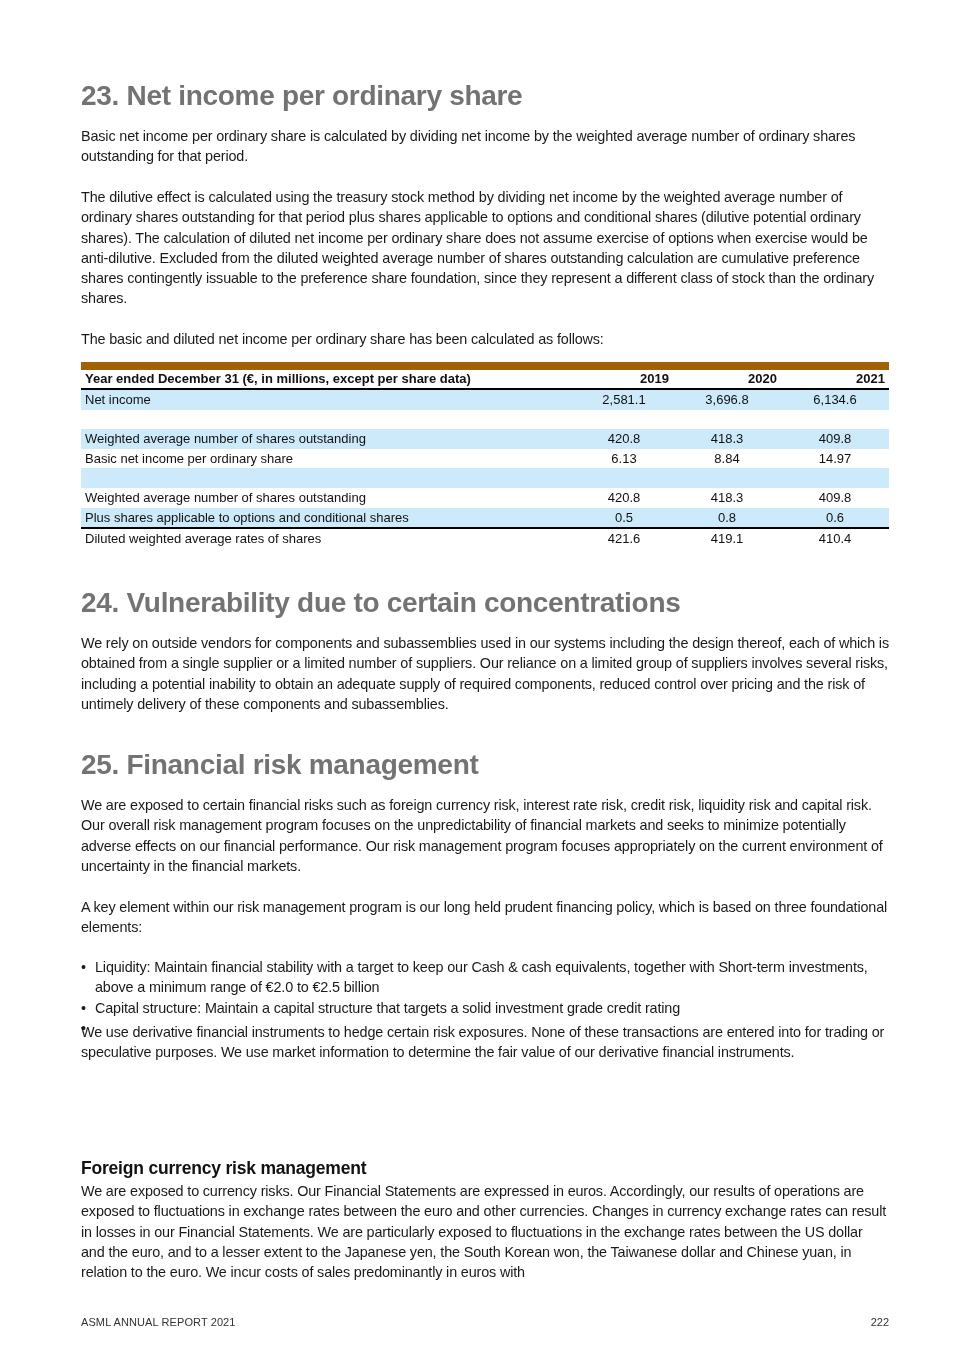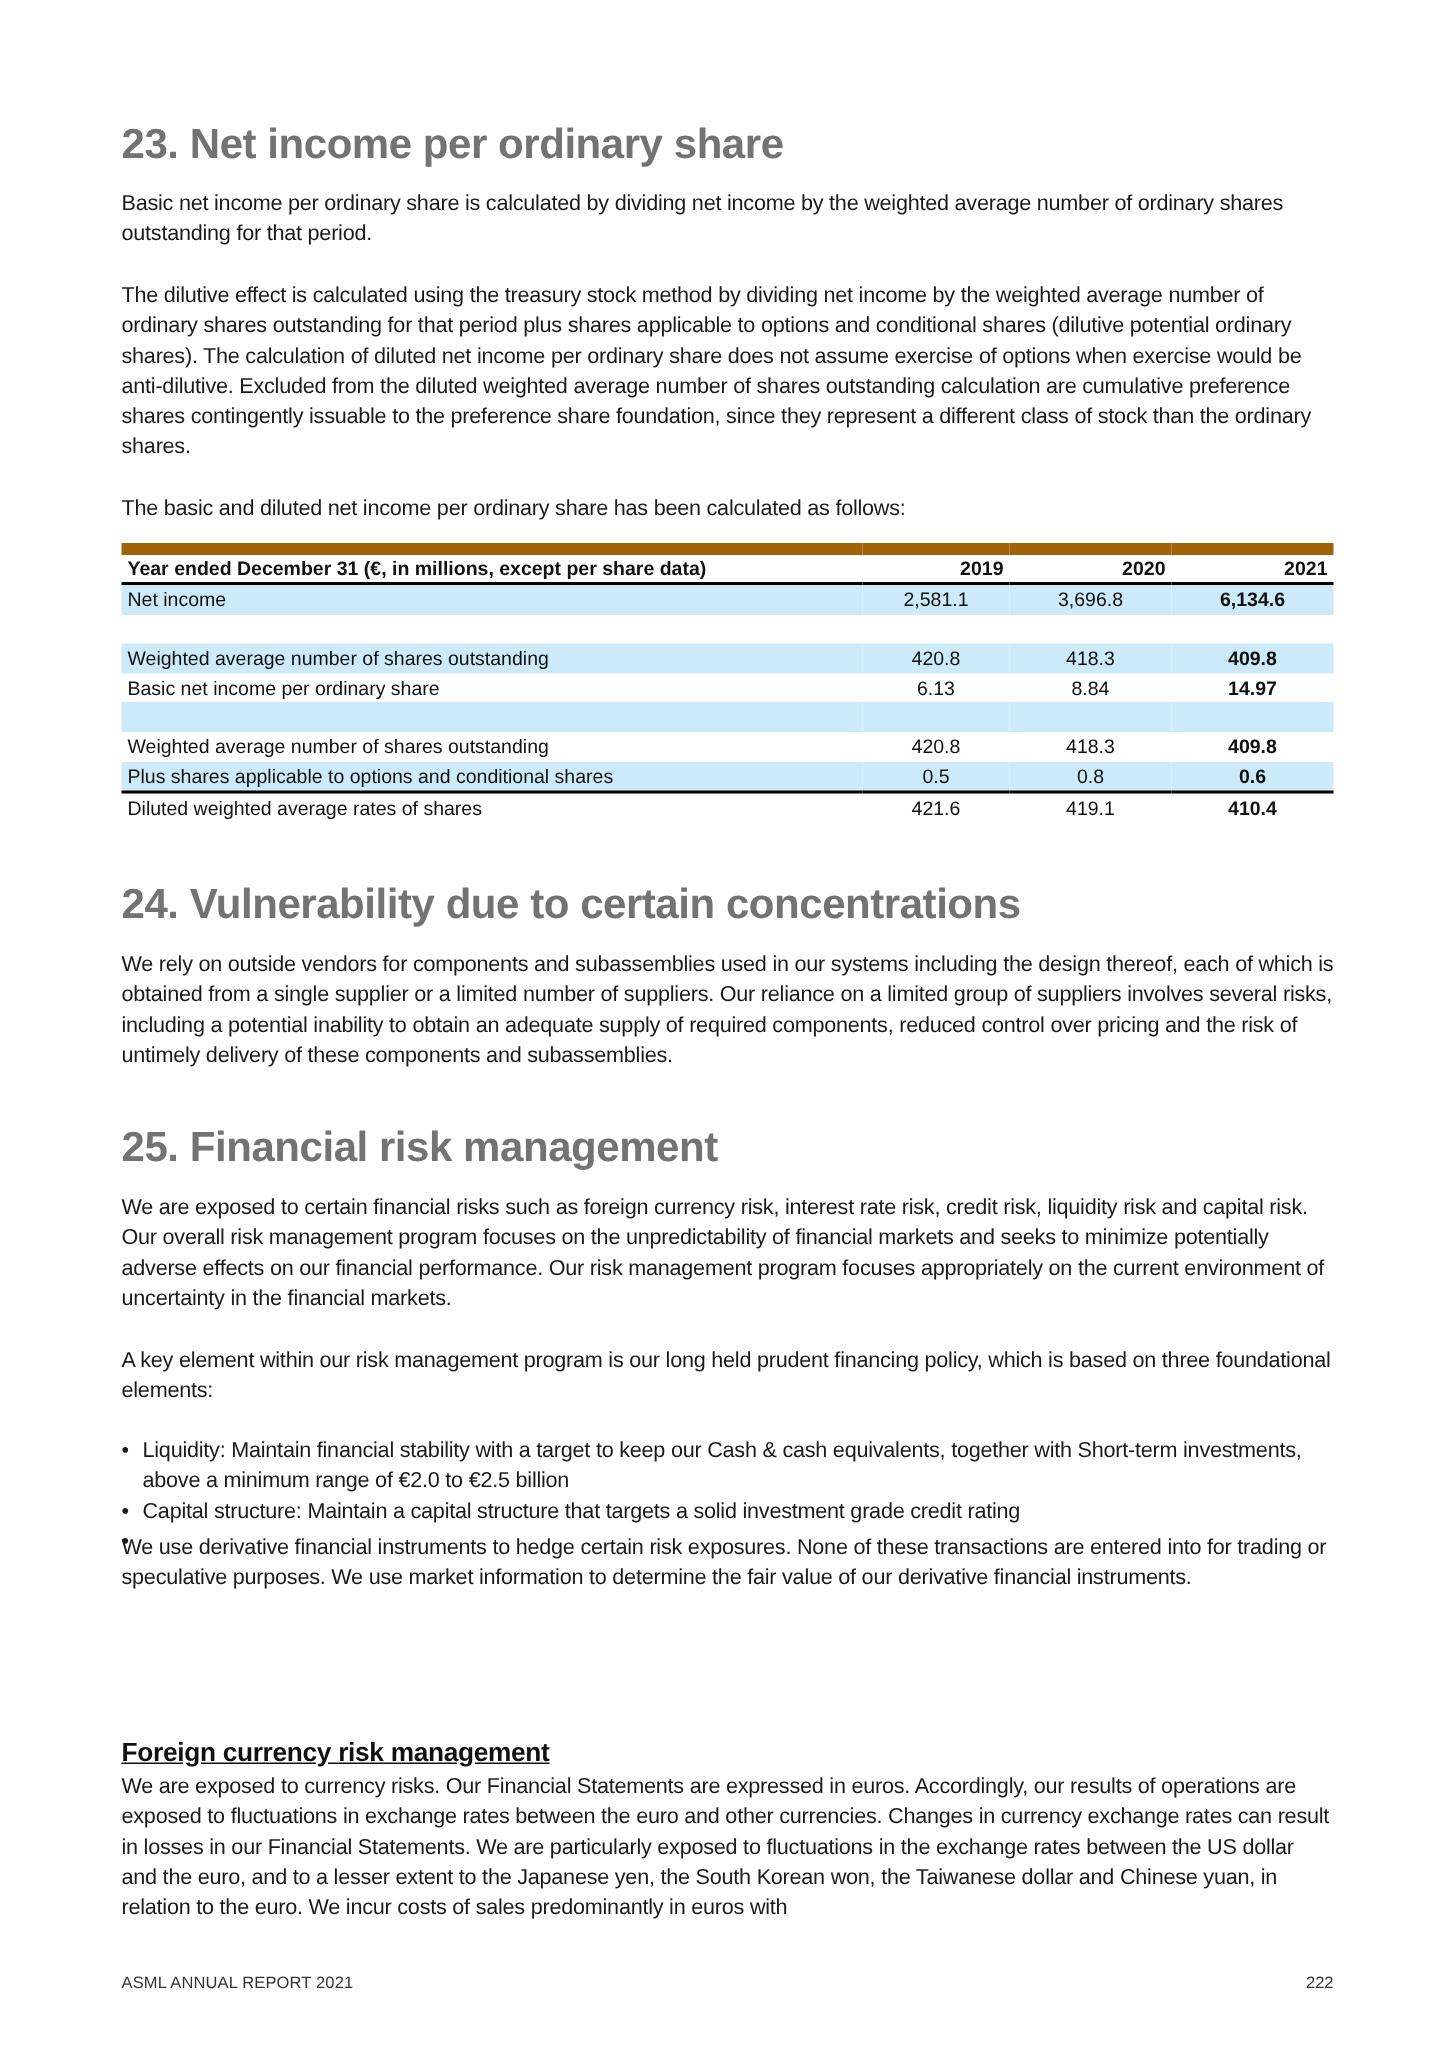--- a/index.html
+++ b/index.html
@@ -9,21 +9,21 @@
   h3 { font-family: "Liberation Sans", sans-serif; font-weight: bold; font-size: 17.5px; margin: 0; position: absolute; left: 0; color: #111; letter-spacing: -0.2px; }
   p { margin: 0; font-size: 14.4px; line-height: 20.3px; position: absolute; left: 0; width: 808px; letter-spacing: -0.15px; color: #1a1a1a; }
   ul { margin: 0; padding: 0; list-style: none; position: absolute; left: 0; width: 808px; }
   ul li { font-size: 14.4px; line-height: 20.3px; padding-left: 14px; position: relative; letter-spacing: -0.15px; color: #1a1a1a; }
   ul li .bullet { position: absolute; left: 0; top: 0; }
   table { position: absolute; left: 0; top: 362px; width: 808px; border-collapse: collapse; font-size: 13px; }
   table td, table th { padding: 0 4px; height: 19.6px; line-height: 19.6px; white-space: nowrap; }
   thead th { font-weight: bold; text-align: left; border-top: 8px solid #a16207; border-bottom: 2px solid #000; height: 18px; line-height: 18px; }
   thead th.num { text-align: right; }
   td.num { text-align: center; }
-  td.bold { font-weight: bold; }
+  td.bold { font-weight: normal; }
   tr.blue td { background: #cdeafa; }
   tr.rule td { border-bottom: 2px solid #000; }
   tr.last td { border-bottom: 3px solid #000; }
   .footer-left { position: absolute; left: 81px; top: 1316px; font-size: 11px; color: #333; letter-spacing: 0.1px; }
   .footer-right { position: absolute; left: 864px; top: 1316px; font-size: 11px; color: #333; width: 25px; text-align: right; }
 </style>
 </head>
 <body>
 
 <div class="page">
@@ -111,19 +111,19 @@
       <span class="bullet">•</span>
       <span>Capital structure: Maintain a capital structure that targets a solid investment grade credit rating</span>
     </li>
     <li>
       <span class="bullet">•</span>
     </li>
   </ul>
 
   <p style="top:1022px;">We use derivative financial instruments to hedge certain risk exposures. None of these transactions are entered into for trading or speculative purposes. We use market information to determine the fair value of our derivative financial instruments.</p>
 
-  <h3 style="top:1158px;text-decoration:underline;">Foreign currency risk management</h3>
+  <h3 style="top:1158px;">Foreign currency risk management</h3>
   <p style="top:1181px;">We are exposed to currency risks. Our Financial Statements are expressed in euros. Accordingly, our results of operations are exposed to fluctuations in exchange rates between the euro and other currencies. Changes in currency exchange rates can result in losses in our Financial Statements. We are particularly exposed to fluctuations in the exchange rates between the US dollar and the euro, and to a lesser extent to the Japanese yen, the South Korean won, the Taiwanese dollar and Chinese yuan, in relation to the euro. We incur costs of sales predominantly in euros with</p>
 
 </div>
 
 <div class="footer-left">ASML ANNUAL REPORT 2021</div>
 <div class="footer-right">222</div>
 
 </body></html>

